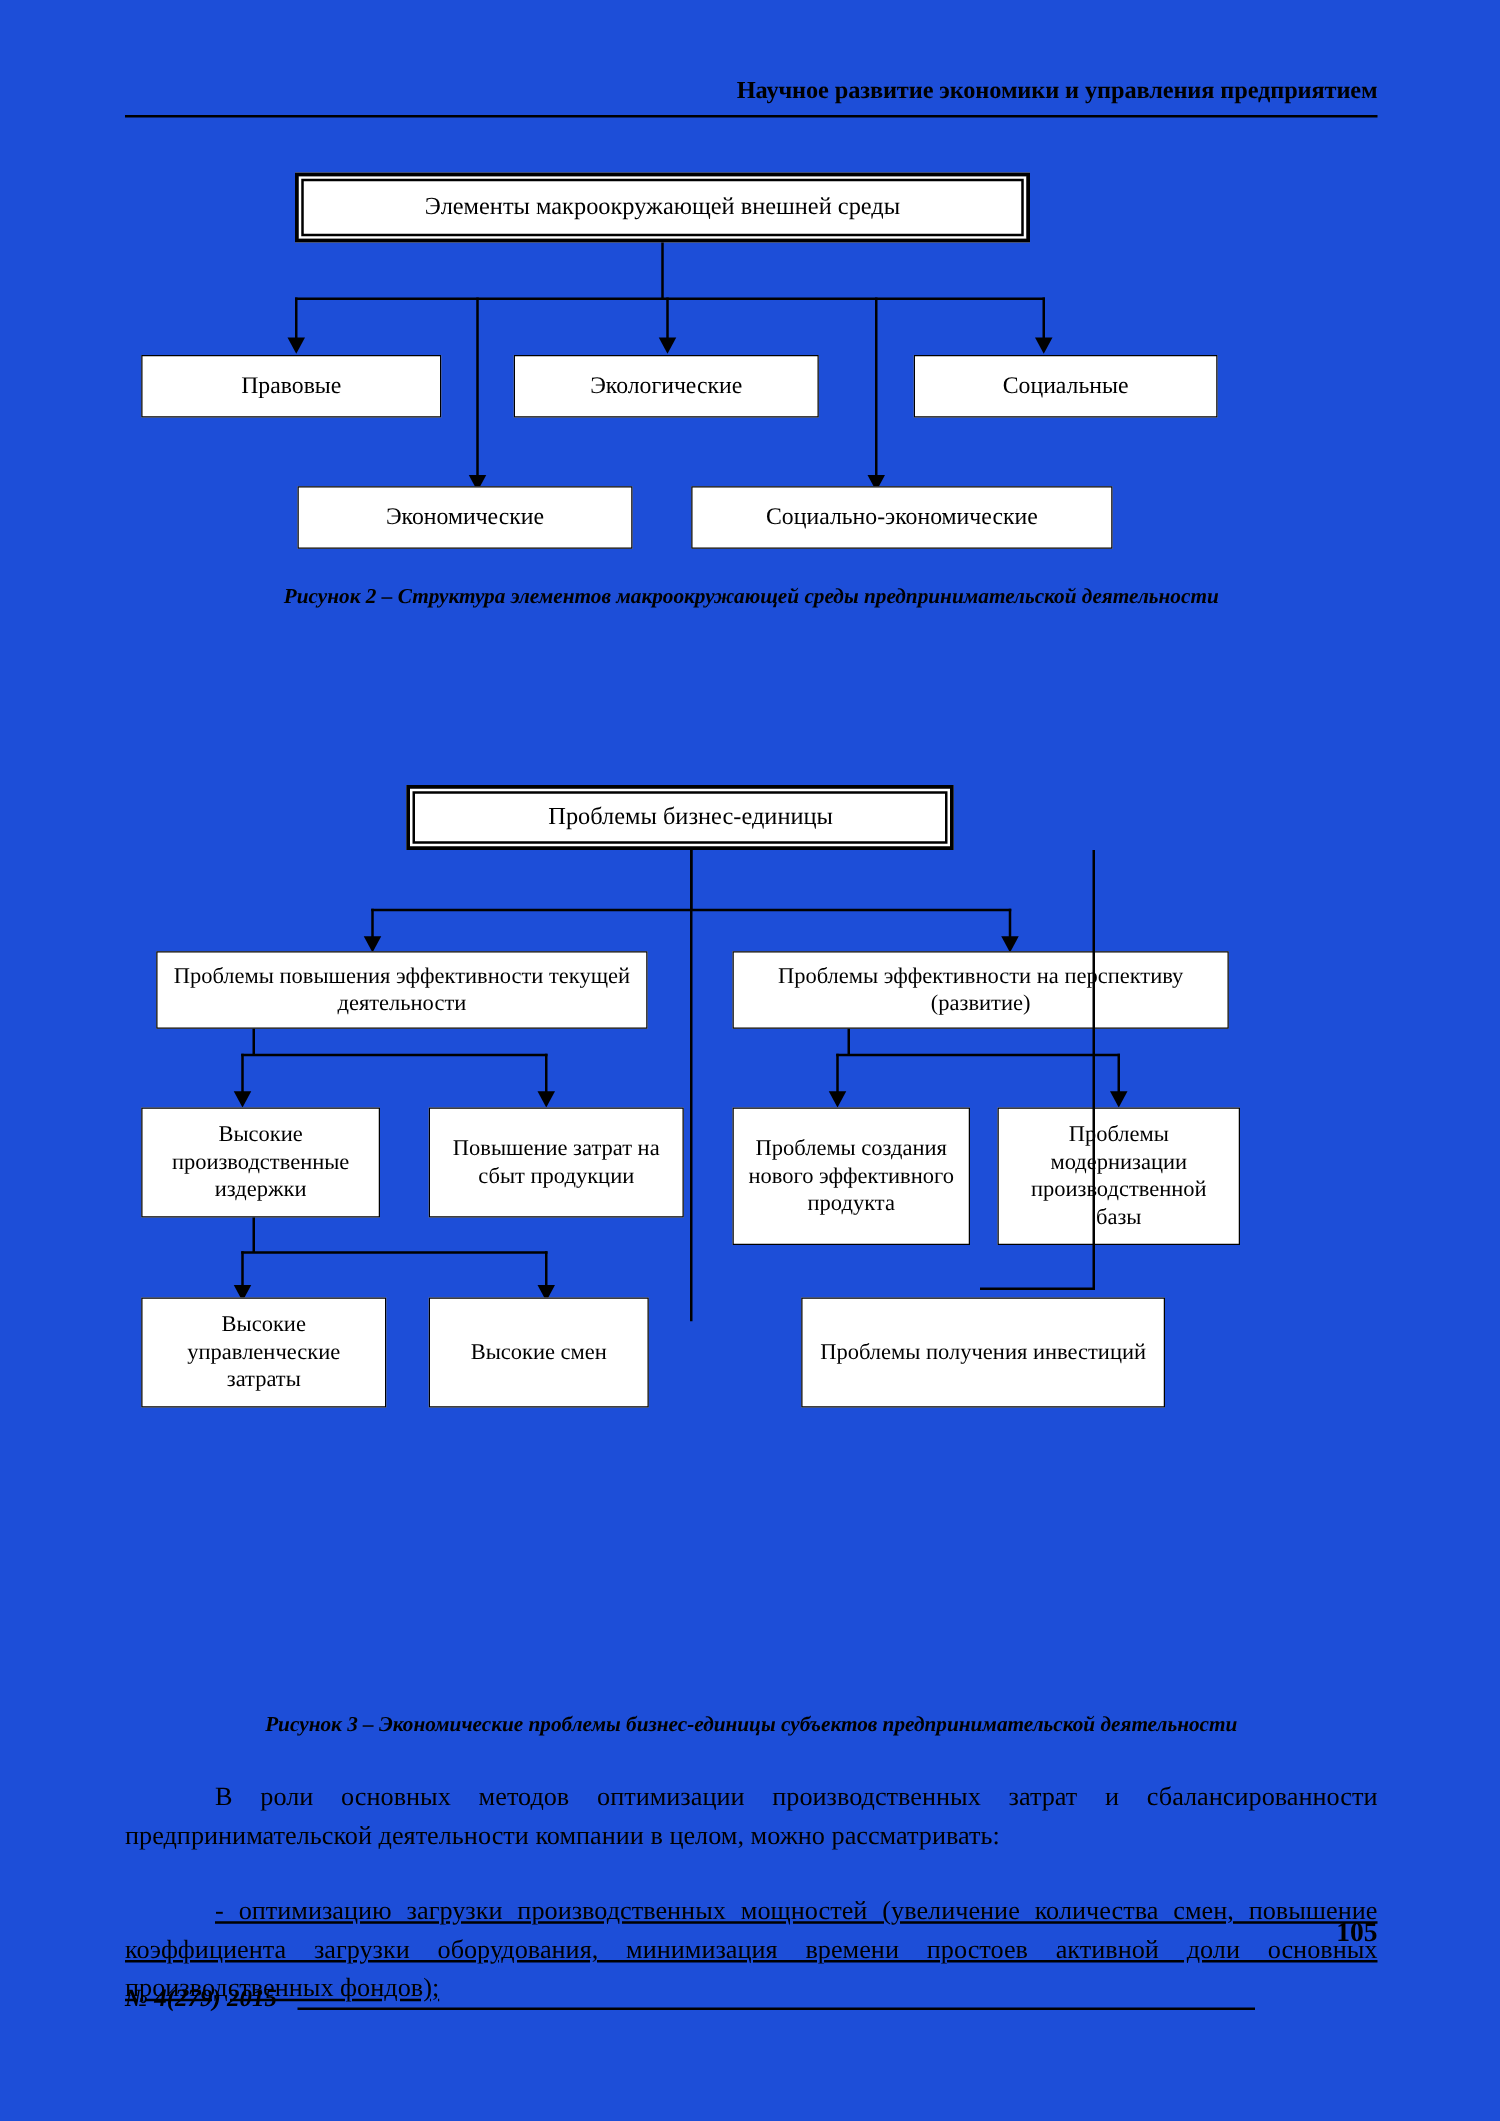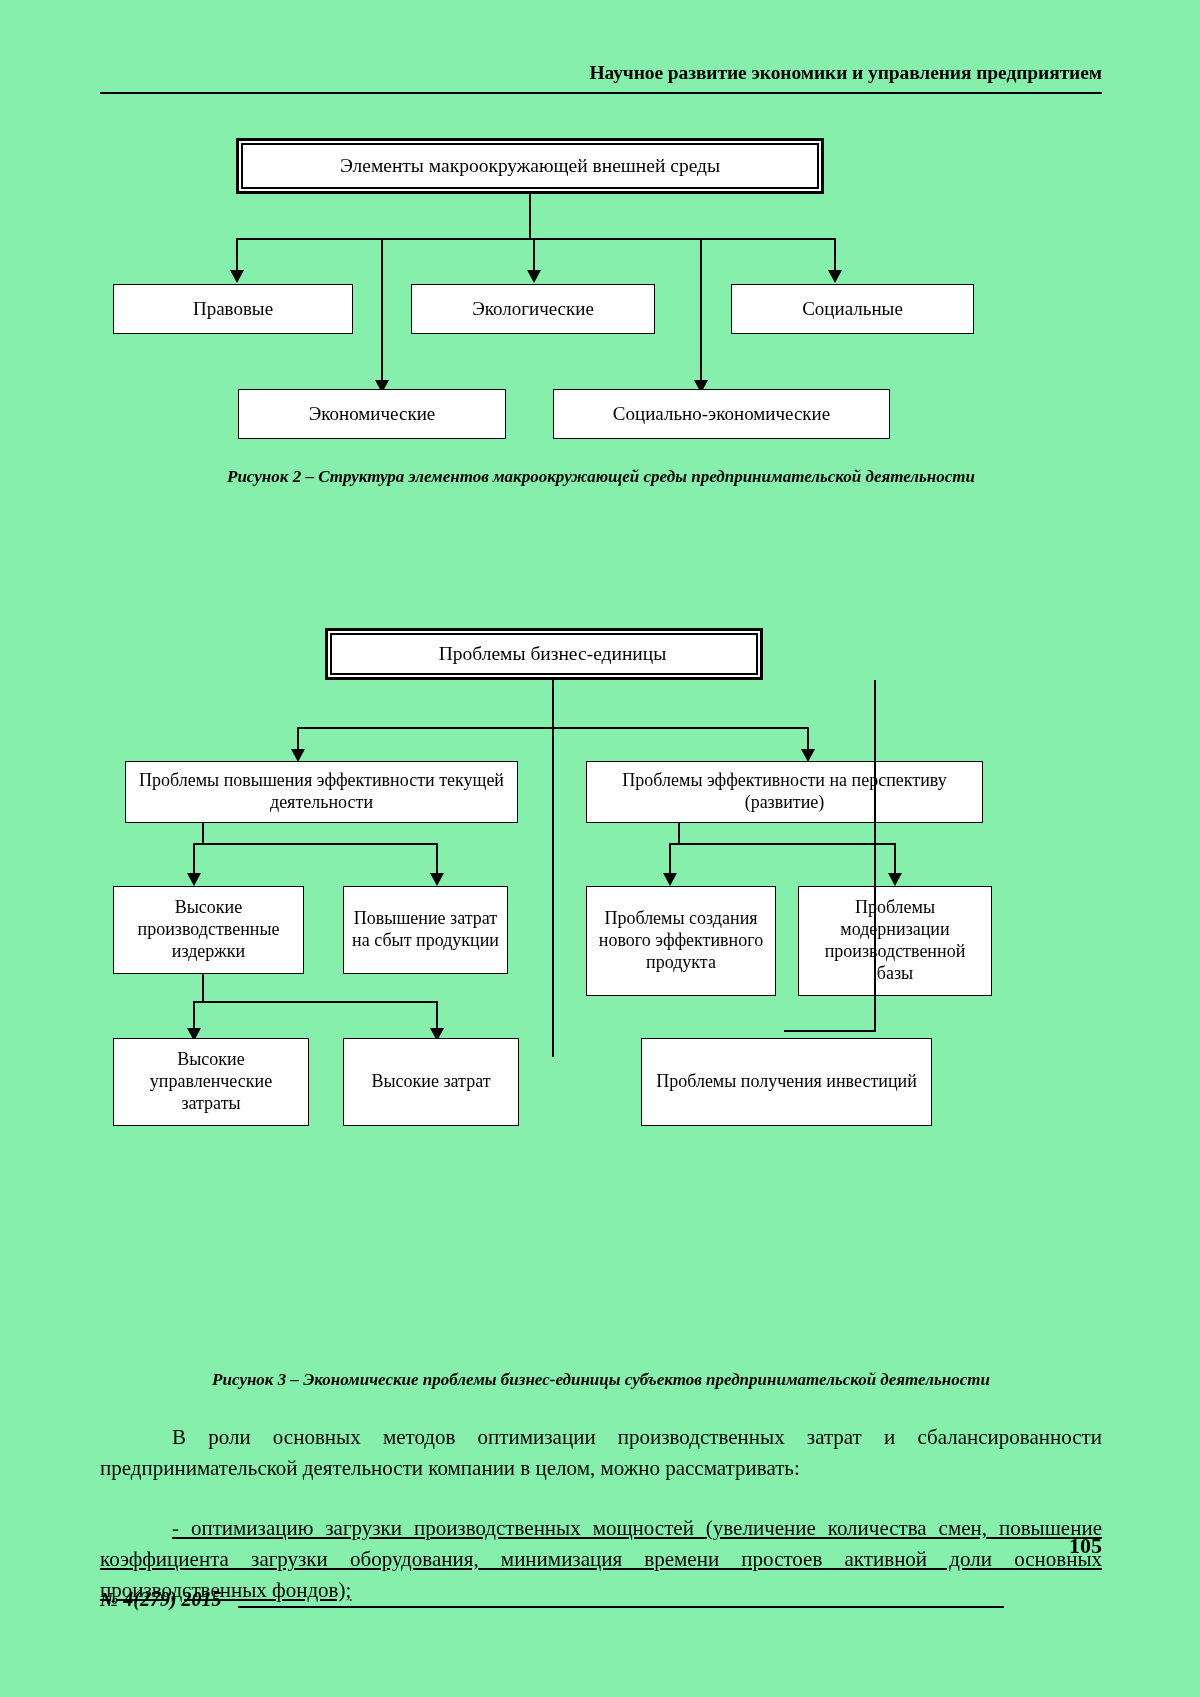--- a/index.html
+++ b/index.html
@@ -5,21 +5,21 @@
   html, body {
     margin: 0;
     padding: 0;
     background: #ffffff;
   }
   .page {
     position: relative;
     width: 1200px;
     height: 1697px;
     margin: 0 auto;
-    background: #86efac;
+    background: #1d4ed8;
     font-family: "Liberation Serif", "DejaVu Serif", serif;
     color: #000000;
     overflow: hidden;
   }
 
   
   .runhead {
     position: absolute;
     left: 100px;
     top: 62px;
@@ -189,31 +189,31 @@
     <div class="box" style="left:586px; top:761px; width:397px; height:62px; font-size:18px;">Проблемы эффективности на перспективу (развитие)</div>
 
     <div class="vline" style="left:202px; top:823px; height:21px;"></div>
     <div class="hline" style="left:193px; top:843px; width:245px;"></div>
     <div class="vline" style="left:193px; top:843px; height:34px;"></div>
     <div class="arrowhead" style="left:187px; top:873px;"></div>
     <div class="vline" style="left:436px; top:843px; height:34px;"></div>
     <div class="arrowhead" style="left:430px; top:873px;"></div>
 
     <div class="box" style="left:113px; top:886px; width:191px; height:88px; font-size:18px;">Высокие производственные издержки</div>
-    <div class="box" style="left:343px; top:886px; width:165px; height:88px; font-size:18px;">Повышение затрат на сбыт продукции</div>
+    <div class="box" style="left:343px; top:886px; width:204px; height:88px; font-size:18px;">Повышение затрат на сбыт продукции</div>
 
     <div class="vline" style="left:202px; top:974px; height:28px;"></div>
     <div class="hline" style="left:193px; top:1001px; width:245px;"></div>
     <div class="vline" style="left:193px; top:1001px; height:31px;"></div>
     <div class="arrowhead" style="left:187px; top:1028px;"></div>
     <div class="vline" style="left:436px; top:1001px; height:31px;"></div>
     <div class="arrowhead" style="left:430px; top:1028px;"></div>
 
     <div class="box" style="left:113px; top:1038px; width:196px; height:88px; font-size:18px;">Высокие управленческие затраты</div>
-    <div class="box" style="left:343px; top:1038px; width:176px; height:88px; font-size:18px;">Высокие затрат</div>
+    <div class="box" style="left:343px; top:1038px; width:176px; height:88px; font-size:18px;">Высокие смен</div>
 
     <div class="vline" style="left:678px; top:823px; height:21px;"></div>
     <div class="hline" style="left:669px; top:843px; width:227px;"></div>
     <div class="vline" style="left:669px; top:843px; height:34px;"></div>
     <div class="arrowhead" style="left:663px; top:873px;"></div>
     <div class="vline" style="left:894px; top:843px; height:34px;"></div>
     <div class="arrowhead" style="left:888px; top:873px;"></div>
 
     <div class="box" style="left:586px; top:886px; width:190px; height:110px; font-size:18px;">Проблемы создания нового эффективного продукта</div>
     <div class="box" style="left:798px; top:886px; width:194px; height:110px; font-size:18px;">Проблемы модернизации производственной базы</div>

